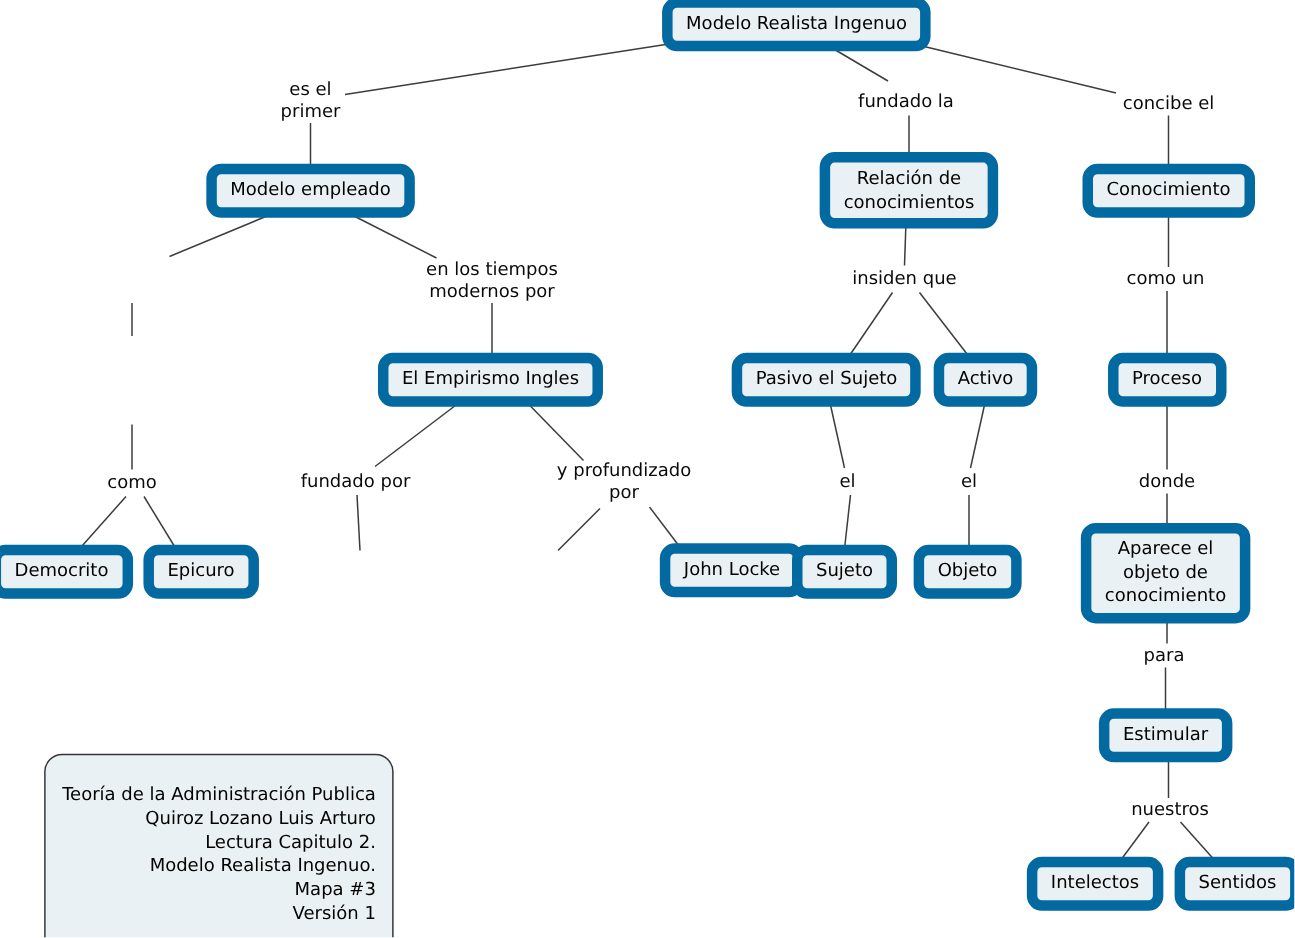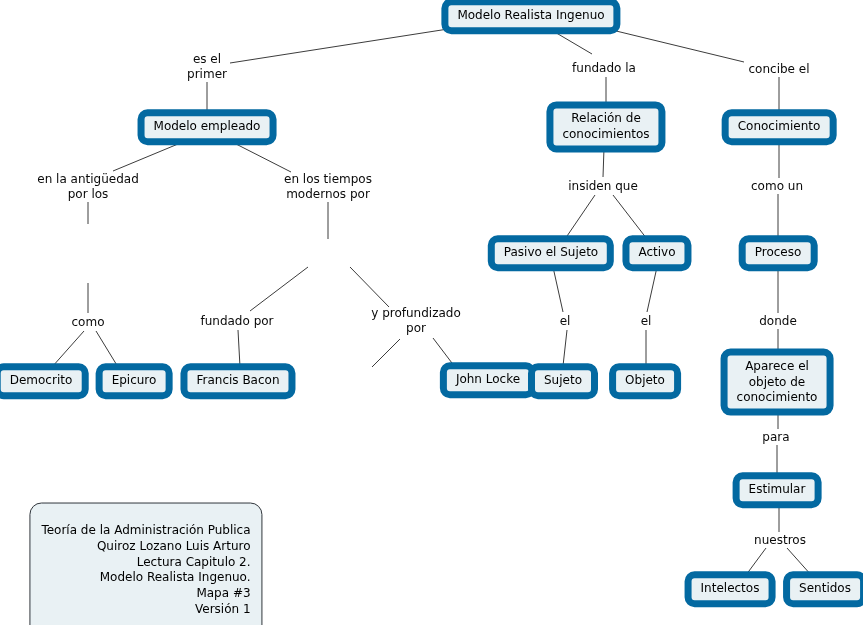--- a/index.html
+++ b/index.html
@@ -105,41 +105,39 @@
     <line x1="779" y1="503" x2="779" y2="532"></line>
     <line x1="766" y1="548" x2="746" y2="575"></line>
     <line x1="787" y1="548" x2="812" y2="576"></line>
   </svg>
 
   <div class="node" style="left:531px;top:16px">Modelo Realista Ingenuo</div>
   <div class="node" style="left:207px;top:127px">Modelo empleado</div>
   <div class="node" style="left:779px;top:127px">Conocimiento</div>
   <div class="node" style="left:606px;top:127px">Relación de
 conocimientos</div>
+  <div class="node" style="left:327px;top:253px">El Empirismo Ingles</div>
   <div class="node" style="left:551px;top:253px">Pasivo el Sujeto</div>
   <div class="node" style="left:657px;top:253px">Activo</div>
   <div class="node" style="left:778px;top:253px">Proceso</div>
   <div class="node" style="left:41px;top:381px">Democrito</div>
   <div class="node" style="left:134px;top:381px">Epicuro</div>
-  <div class="node" style="left:238px;top:381px">Francis Bacon</div>
   <div class="node" style="left:488px;top:380px">John Locke</div>
   <div class="node" style="left:563px;top:381px">Sujeto</div>
   <div class="node" style="left:645px;top:381px">Objeto</div>
   <div class="node" style="left:777px;top:382px">Aparece el
 objeto de conocimiento</div>
   <div class="node" style="left:777px;top:490px">Estimular</div>
   <div class="node" style="left:730px;top:589px">Intelectos</div>
   <div class="node" style="left:825px;top:589px">Sentidos</div>
 
   <div class="lbl" style="left:207px;top:67px">es el
 primer</div>
   <div class="lbl" style="left:604px;top:68px">fundado la</div>
   <div class="lbl" style="left:779px;top:69px">concibe el</div>
-  <div class="lbl" style="left:88px;top:187px">en la antigüedad
-por los</div>
   <div class="lbl" style="left:328px;top:187px">en los tiempos
 modernos por</div>
   <div class="lbl" style="left:603px;top:186px">insiden que</div>
   <div class="lbl" style="left:777px;top:186px">como un</div>
   <div class="lbl" style="left:88px;top:322px">como</div>
   <div class="lbl" style="left:237px;top:321px">fundado por</div>
   <div class="lbl" style="left:416px;top:321px">y profundizado
 por</div>
   <div class="lbl" style="left:565px;top:321px">el</div>
   <div class="lbl" style="left:646px;top:321px">el</div>

